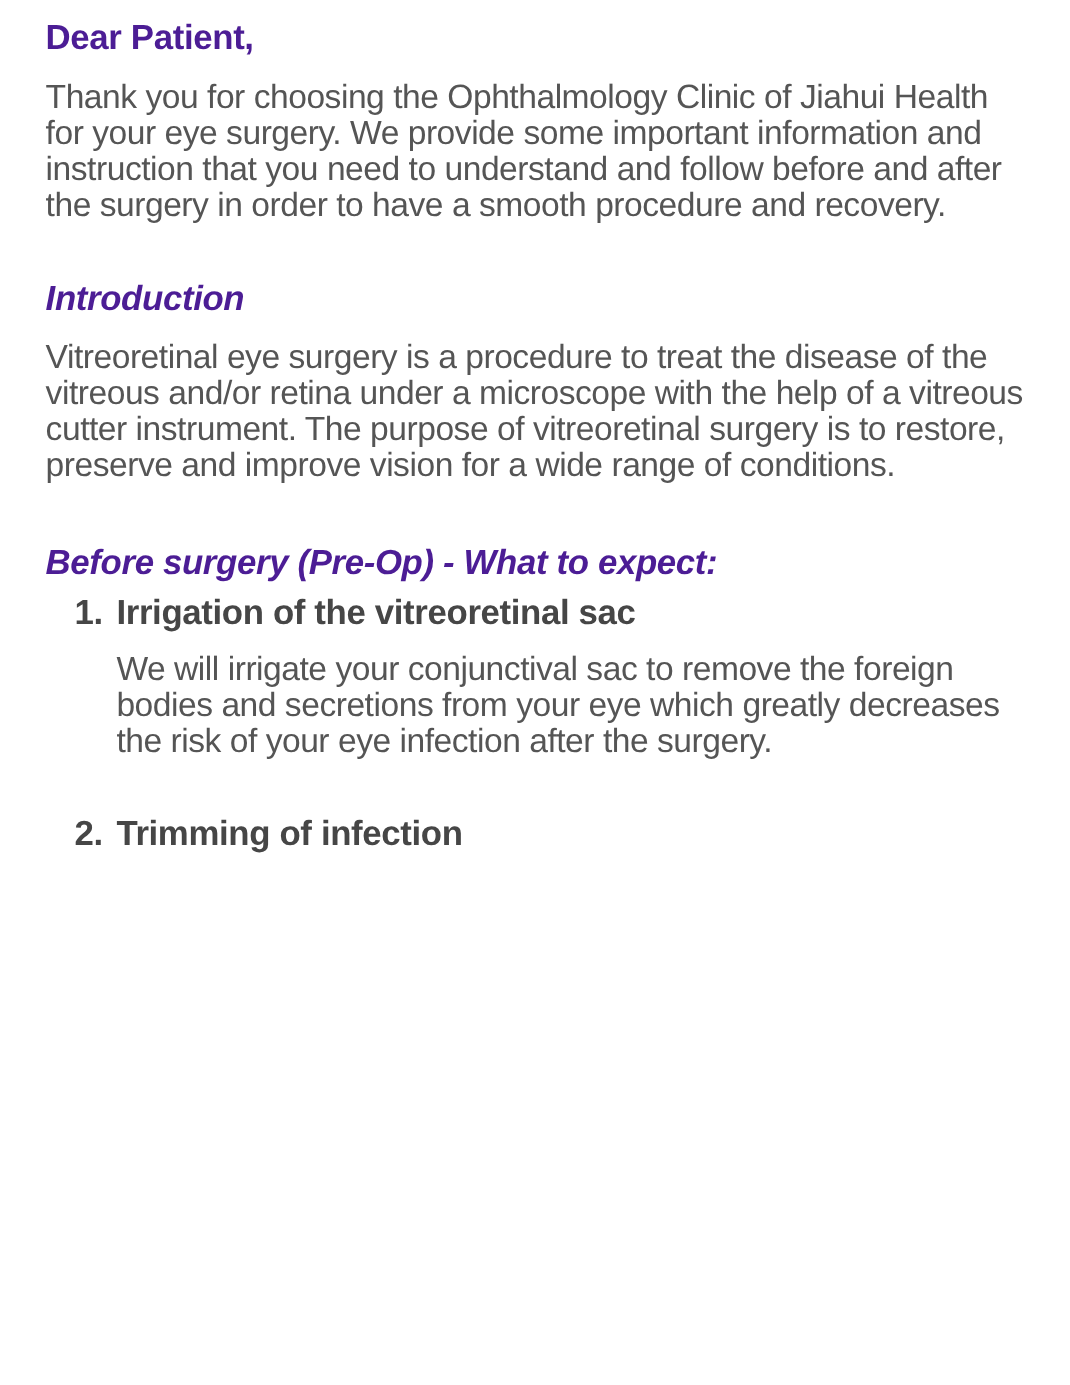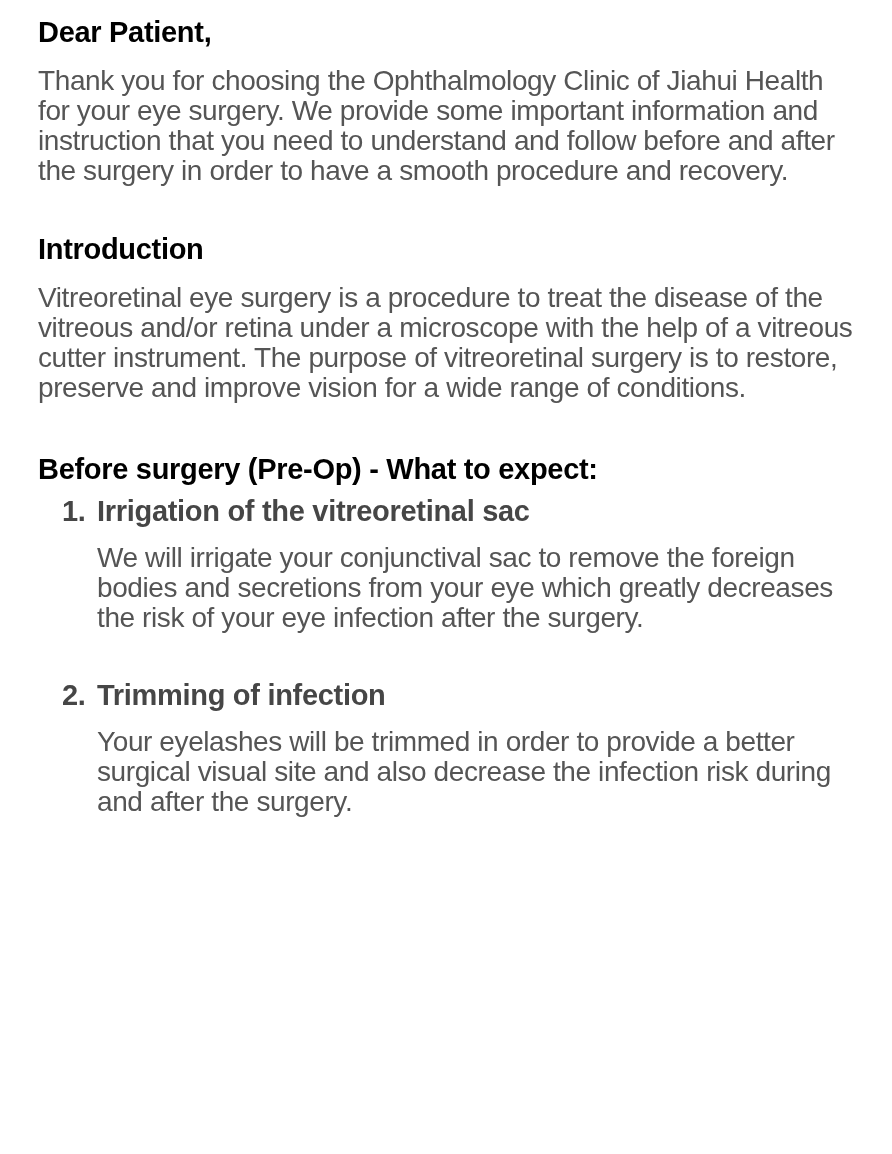--- a/index.html
+++ b/index.html
@@ -12,29 +12,30 @@
     height: 1154px;
     overflow: hidden;
     font-family: "Liberation Sans", "DejaVu Sans", sans-serif;
     color: #555555;
   }
   .doc {
     padding: 12px 32px 0 38px;
   }
   
   .heading {
-    color: #000000;
+    color: #4c1d95;
     font-weight: 700;
     font-size: 29px;
     line-height: 40px;
     letter-spacing: -0.3px;
     margin: 0 0 14px 0;
   }
   .section-heading {
     margin-top: 43px;
+    font-style: italic;
   }
   .preop-heading {
     margin-top: 46px;
     margin-bottom: 2px;
   }
   
   .para {
     font-size: 28px;
     line-height: 30px;
     letter-spacing: -0.4px;
@@ -94,18 +95,17 @@
         <span class="li-title">Irrigation of the vitreoretinal sac</span>
       </div>
       <p class="para li-body">We will irrigate your conjunctival sac to remove the foreign bodies and secretions from your eye which greatly decreases the risk of your eye infection after the surgery.</p>
     </div>
 
     <div class="list-item">
       <div class="li-head">
         <span class="li-num">2.</span>
         <span class="li-title">Trimming of infection</span>
       </div>
-      <p class="para li-body">Your eyelashes will be trimmed in order to provide a better surgical visual site and also decrease the infection risk during and after the surgery.</p>
     </div>
 
   </div>
 
 </div>
 
 </body></html>

